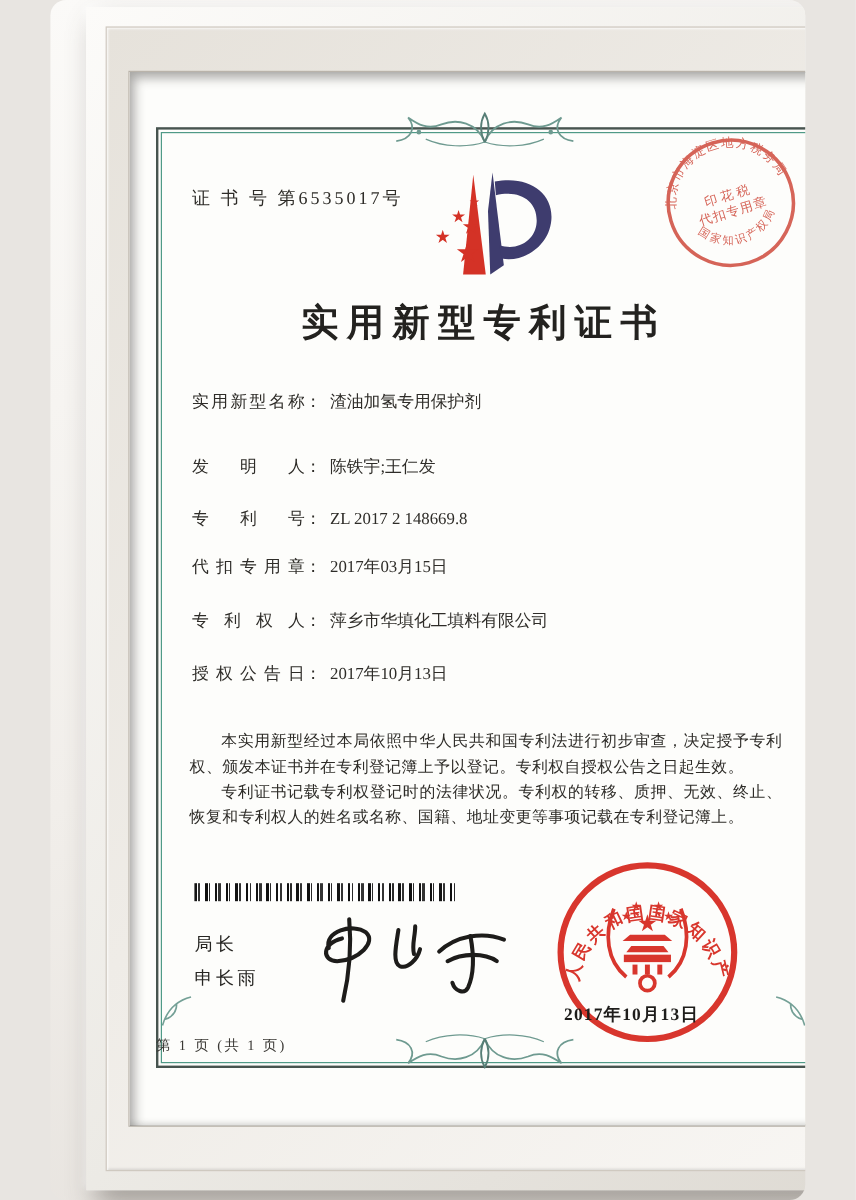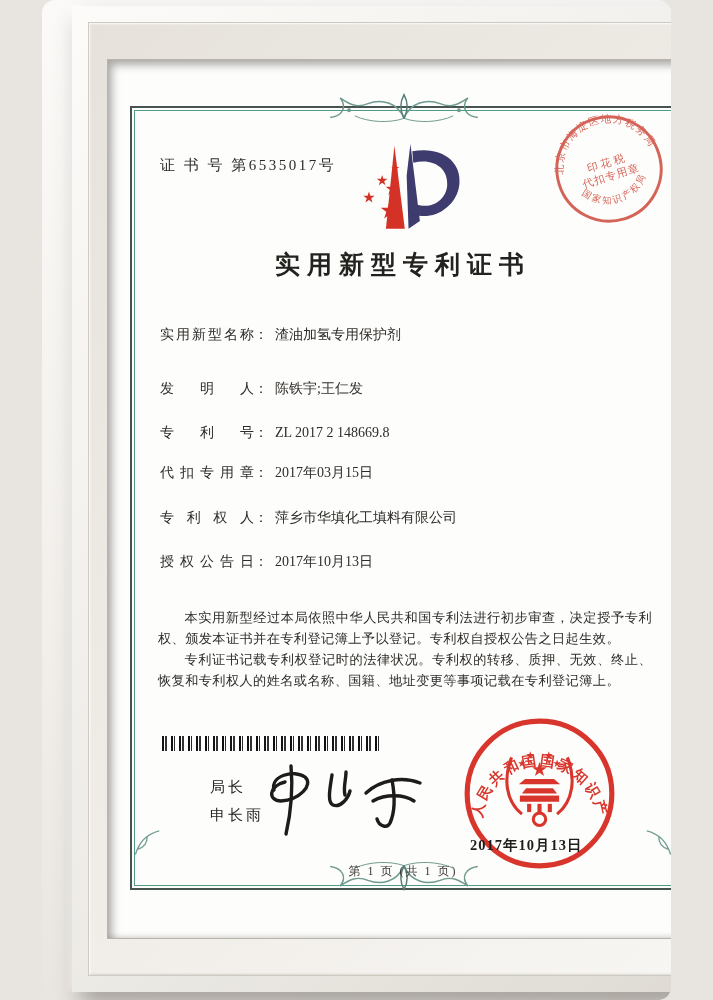--- a/index.html
+++ b/index.html
@@ -15,39 +15,39 @@
          box-shadow:inset 1px 1px 2px rgba(255,255,255,.9), inset -1px -1px 2px rgba(0,0,0,.12);}
   .mat{position:absolute;left:66px;top:60px;width:582px;height:878px;background:#fdfdfb;
          box-shadow:inset 4px 5px 9px rgba(40,38,34,.38), inset -2px -2px 5px rgba(0,0,0,.12), 0 0 0 1px #b9b3aa;}
   
   .border-frame{position:absolute;left:88px;top:106px;width:546px;height:780px;
          border:2px solid #47544f;z-index:1;}
   .border-frame::before{content:"";position:absolute;inset:2px;border:1px solid #4f9a87;}
   .ornament{position:absolute;z-index:2;}
   
   .cert-number{position:absolute;left:118px;top:156px;font-size:15px;letter-spacing:2.5px;z-index:3;}
-  .title{position:absolute;left:88px;width:546px;top:248px;text-align:center;font-size:25px;
+  .title{position:absolute;left:88px;width:546px;top:248px;text-align:center;font-size:31px;
          font-weight:bold;letter-spacing:7px;color:#23221f;z-index:3;}
   .field{position:absolute;left:118px;white-space:nowrap;font-size:14px;z-index:3;}
   .f-label{display:inline-block;width:94px;text-align:justify;text-align-last:justify;}
   .f-colon{display:inline-block;margin-right:7px;}
   .paras{position:absolute;left:116px;top:583px;width:494px;font-size:13.2px;line-height:21px;
          letter-spacing:.4px;z-index:3;text-align:justify;margin-top:24px;}
   .paras p{margin:0;text-indent:2em;}
   .barcode{position:absolute;left:120px;top:736px;width:218px;height:15px;z-index:3;
          background:repeating-linear-gradient(90deg,#141414 0 2px,#fff 2px 3px,#333 3px 5px,#fff 5px 9px,
                     #101010 9px 11px,#fff 11px 12px,#2a2a2a 12px 13px,#fff 13px 17px);}
   .signer{position:absolute;left:120px;font-family:"Liberation Sans",sans-serif;font-size:15px;
-         letter-spacing:3px;z-index:3;color:#262522;margin-left:48px;}
+         letter-spacing:3px;z-index:3;color:#262522;}
   .signer.t{top:778px;} .signer.n{top:806px;}
   .signature{position:absolute;left:212px;top:760px;z-index:4;}
   .seal{position:absolute;left:420px;top:716px;z-index:4;opacity:.93;}
   .seal-date{position:absolute;left:428px;top:836px;width:160px;font-size:14.5px;font-weight:600;
          letter-spacing:1px;color:#1e1d1b;z-index:5;}
-  .footer{position:absolute;left:88px;width:546px;top:863px;text-align:center;font-size:12px;
+  .footer{position:absolute;left:88px;width:546px;top:863px;text-align:left;font-size:12px;
          letter-spacing:2px;z-index:3;color:#3a3834;}
   .stamp{position:absolute;left:508px;top:110px;transform:rotate(-17deg);opacity:.85;z-index:6;}
   .logo{position:absolute;left:293px;top:138px;z-index:3;}
 </style>
 </head>
 <body>
 
 <div class="photo">
 
   <div class="frame">

